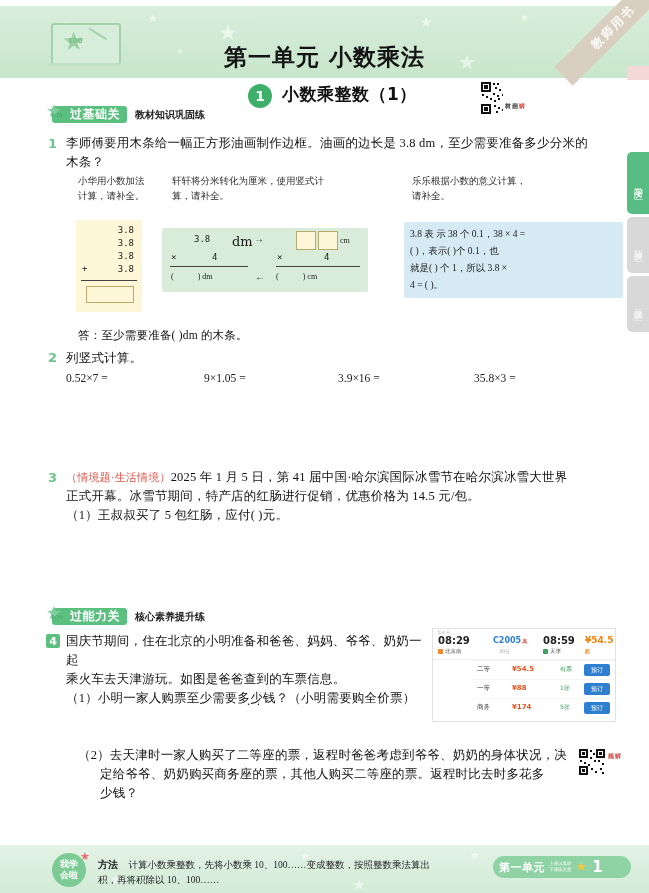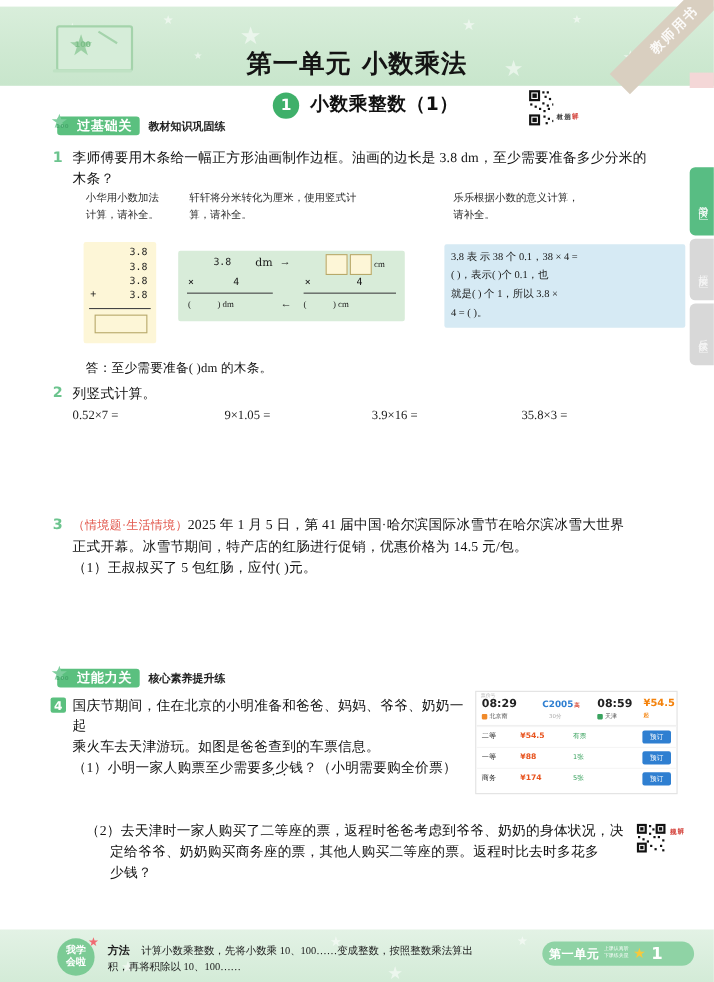--- a/index.html
+++ b/index.html
@@ -154,21 +154,21 @@
     font-family:"DejaVu Sans","Liberation Sans",sans-serif;overflow:hidden;
   }
   .tk-head{position:relative;height:30px;border-bottom:1px solid #f0f0f0;}
   .tk-mini{position:absolute;left:4px;top:1px;font-size:4.5px;color:#b8b8b8;}
   .tk-time{position:absolute;top:6px;font-size:10px;font-weight:bold;color:#222;}
   .tk-sta{position:absolute;top:19px;font-size:5.5px;color:#555;}
   .tk-dot{display:inline-block;width:5px;height:5px;margin-right:2px;vertical-align:middle;border-radius:1px;}
   .tk-train{position:absolute;top:7px;font-size:8px;color:#2f7fd1;font-weight:bold;}
   .tk-dur{position:absolute;top:19px;font-size:5px;color:#aaa;}
   .tk-price{position:absolute;top:6px;font-size:9px;color:#f4820b;font-weight:bold;}
-  .tk-row{position:relative;height:18px;border-top:1px solid #f5f5f5;}
+  .tk-row{position:relative;height:18px;border-top:1px solid #f5f5f5;margin-left:39px;}
   .tk-cls{position:absolute;left:5px;top:4px;font-size:6.5px;color:#333;}
   .tk-p{position:absolute;left:40px;top:4px;font-size:7px;color:#e8541f;font-weight:bold;}
   .tk-left{position:absolute;left:88px;top:4px;font-size:6px;color:#3aa35f;}
   .tk-btn{
     position:absolute;right:5px;top:3px;width:26px;height:12px;background:#2f7fd1;
     color:#fff;font-size:6px;display:flex;align-items:center;justify-content:center;border-radius:2px;
   }
 
   
   .footer{
@@ -321,21 +321,21 @@
       <div>3.8</div>
       <div>3.8</div>
     </div>
     <div class="mono" style="position:absolute;left:6px;top:43px;font-size:9px;">+</div>
     <div class="rule" style="left:5px;top:60px;width:56px;"></div>
     <div class="ansbox" style="position:absolute;left:10px;top:66px;width:46px;height:15px;"></div>
   </div>
 
   <div class="box green" style="left:162px;top:228px;width:206px;height:64px;">
     <div class="mono" style="position:absolute;left:32px;top:6px;font-size:9px;">3.8</div>
-    <div style="position:absolute;left:70px;top:6px;font-size:10px;font-family:'DejaVu Serif',serif;">dm</div>
+    <div style="position:absolute;left:70px;top:6px;font-size:13px;font-family:'DejaVu Serif',serif;">dm</div>
     <div style="position:absolute;left:92px;top:5px;font-size:10px;">→</div>
     <div class="ansbox" style="position:absolute;left:134px;top:3px;width:18px;height:17px;"></div>
     <div class="ansbox" style="position:absolute;left:156px;top:3px;width:18px;height:17px;"></div>
     <div style="position:absolute;left:178px;top:8px;font-size:8px;text-align:center;">cm</div>
 
     <div class="mono" style="position:absolute;left:9px;top:24px;font-size:9px;">×</div>
     <div class="mono" style="position:absolute;left:50px;top:24px;font-size:9px;">4</div>
     <div class="rule" style="left:8px;top:38px;width:78px;"></div>
     <div class="mono" style="position:absolute;left:115px;top:24px;font-size:9px;">×</div>
     <div class="mono" style="position:absolute;left:162px;top:24px;font-size:9px;">4</div>

